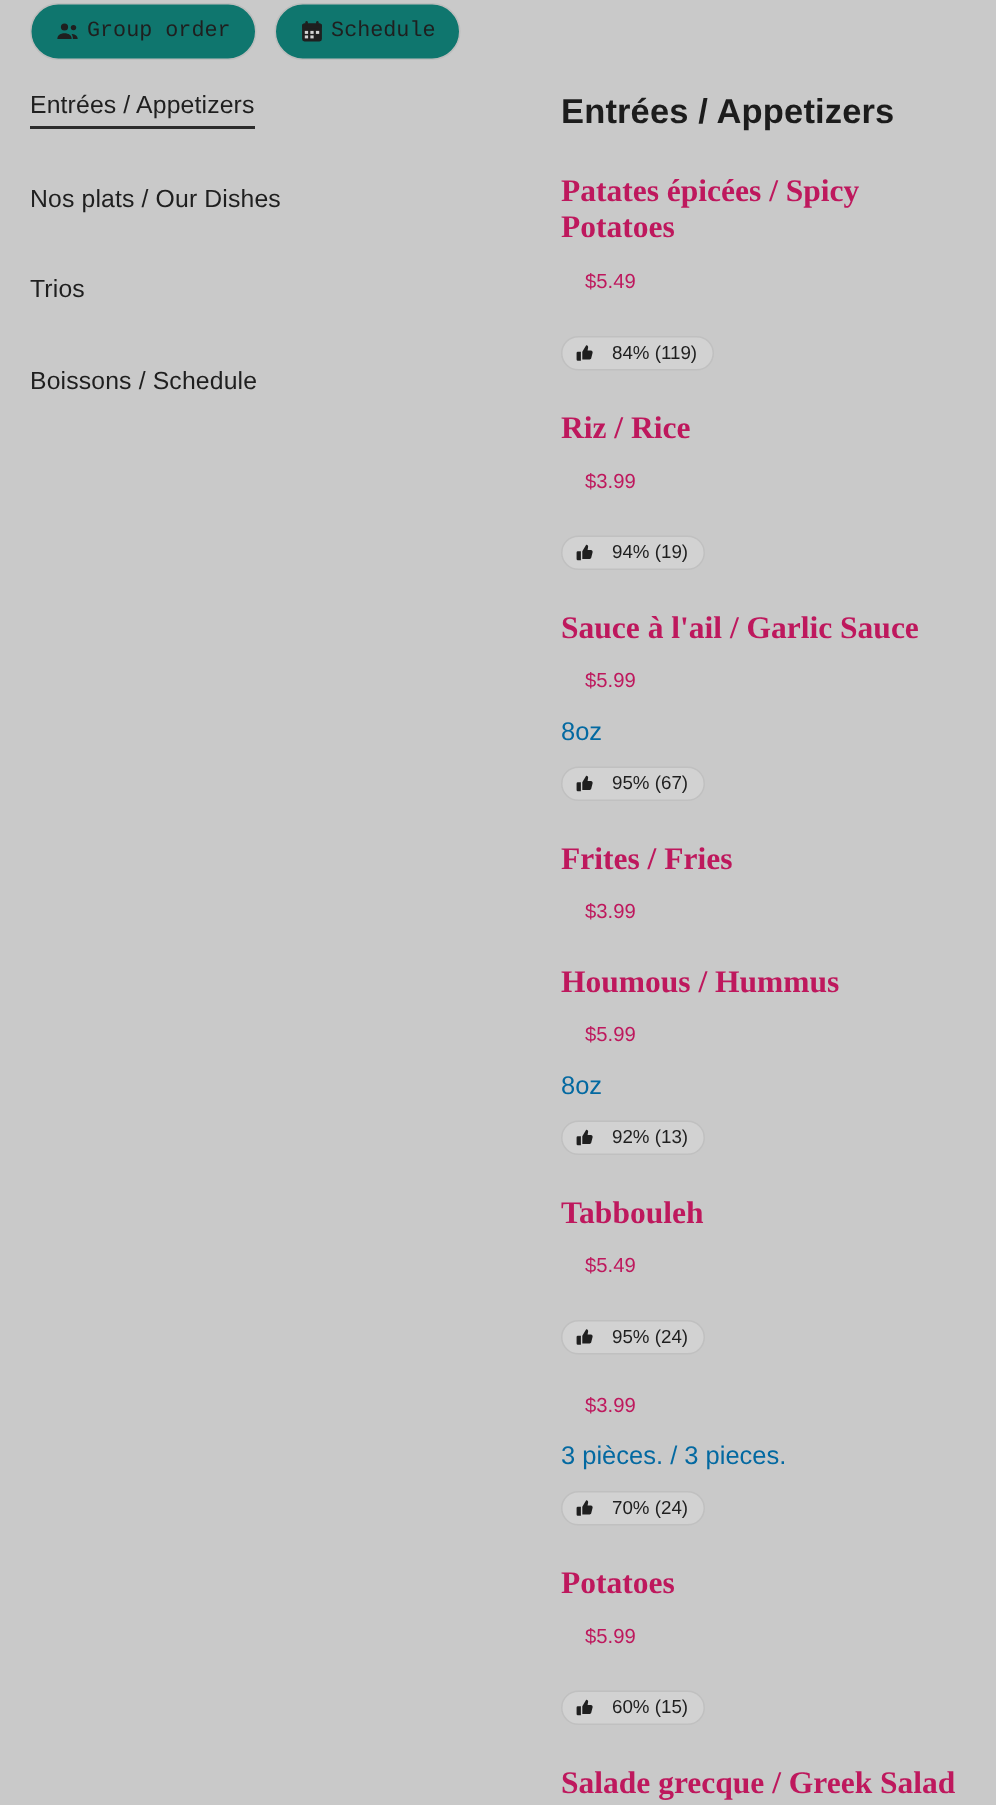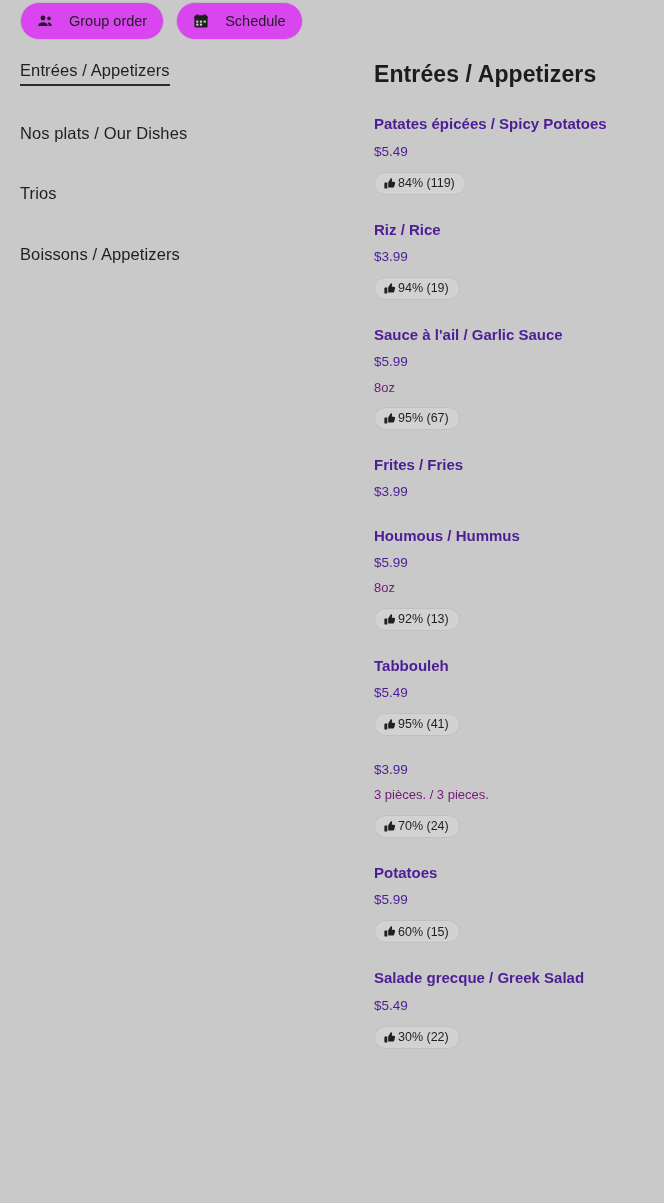--- a/index.html
+++ b/index.html
@@ -24,30 +24,31 @@
   .topbar {
     position: absolute;
     top: 2px;
     left: 20px;
     display: flex;
     gap: 12px;
   }
   .pill {
     display: flex;
     align-items: center;
-    gap: 16px;
+    gap: 5px;
     height: 38px;
     padding: 0 16px;
     border-radius: 19px;
-    background: #d946ef;
+    background: #0f766e;
     border: 1px solid #bdbdbd;
     font-size: 14.5px;
     color: #1f1f1f;
     cursor: pointer;
     white-space: nowrap;
+    font-family: Liberation Mono, monospace;
   }
   .pill .glyph {
     display: inline-flex;
     align-items: center;
     justify-content: center;
     width: 16px;
     height: 16px;
     color: #1f1f1f;
   }
   .pill .glyph svg { display: block; }
@@ -85,42 +86,43 @@
   .section-title {
     font-size: 23px;
     font-weight: 700;
     color: #1c1c1c;
     margin: 0 0 28px 0;
     line-height: 1.1;
     letter-spacing: 0.1px;
   }
   .item { margin-bottom: 26px; }
   .item-name {
-    font-size: 15px;
+    font-size: 21px;
     font-weight: 700;
-    color: #4c1d95;
+    color: #be185d;
     margin: 0 0 11px 0;
     line-height: 1.15;
+    font-family: Liberation Serif, serif;
   }
   .item-price {
     font-size: 13.5px;
-    color: #4c1d95;
-    margin: 0;
+    color: #be185d;
+    margin: 16px;
     line-height: 1.2;
   }
   .item-desc {
-    font-size: 13px;
-    color: #701a75;
+    font-size: 17px;
+    color: #0369a1;
     margin: 9px 0 0 0;
     line-height: 1.2;
   }
   .rating {
     display: inline-flex;
     align-items: center;
-    gap: 2px;
+    gap: 12px;
     margin-top: 12px;
     padding: 4px 10px 4px 8px;
     border-radius: 13px;
     background: #d2d2d2;
     border: 1px solid #c0c0c0;
     font-size: 12.5px;
     color: #1f1f1f;
     line-height: 1;
   }
   .rating .thumb {
@@ -163,21 +165,21 @@
         </svg>
       </span>
       <span>Schedule</span>
     </div>
   </div>
 
   <nav class="sidenav">
     <div class="nav-row"><span class="nav-item active">Entrées / Appetizers</span></div>
     <div class="nav-row"><span class="nav-item">Nos plats / Our Dishes</span></div>
     <div class="nav-row"><span class="nav-item">Trios</span></div>
-    <div class="nav-row"><span class="nav-item">Boissons / Appetizers</span></div>
+    <div class="nav-row"><span class="nav-item">Boissons / Schedule</span></div>
   </nav>
 
   <section class="menu">
     <h2 class="section-title">Entrées / Appetizers</h2>
 
     <div class="item">
       <p class="item-name">Patates épicées / Spicy Potatoes</p>
       <p class="item-price">$5.49</p>
       <div class="rating">
         <span class="thumb">
@@ -238,21 +240,21 @@
 
     <div class="item">
       <p class="item-name">Tabbouleh</p>
       <p class="item-price">$5.49</p>
       <div class="rating">
         <span class="thumb">
           <svg viewBox="0 0 14 14" width="13" height="13" fill="currentColor" aria-hidden="true">
               <path d="M4.6 12.4H2.4a.9.9 0 0 1-.9-.9V6.8a.9.9 0 0 1 .9-.9h2.2zM5.6 5.9 8.4 1.3c.7-.1 1.5.5 1.4 1.4l-.4 2.3h2.4c.8 0 1.4.8 1.2 1.6l-1 4c-.1.5-.6.8-1.1.8H5.6z"></path>
             </svg>
         </span>
-        <span>95% (41)</span>
+        <span>95% (24)</span>
       </div>
     </div>
 
     <div class="item">
       <p class="item-price">$3.99</p>
       <p class="item-desc">3 pièces. / 3 pieces.</p>
       <div class="rating">
         <span class="thumb">
           <svg viewBox="0 0 14 14" width="13" height="13" fill="currentColor" aria-hidden="true">
               <path d="M4.6 12.4H2.4a.9.9 0 0 1-.9-.9V6.8a.9.9 0 0 1 .9-.9h2.2zM5.6 5.9 8.4 1.3c.7-.1 1.5.5 1.4 1.4l-.4 2.3h2.4c.8 0 1.4.8 1.2 1.6l-1 4c-.1.5-.6.8-1.1.8H5.6z"></path>

